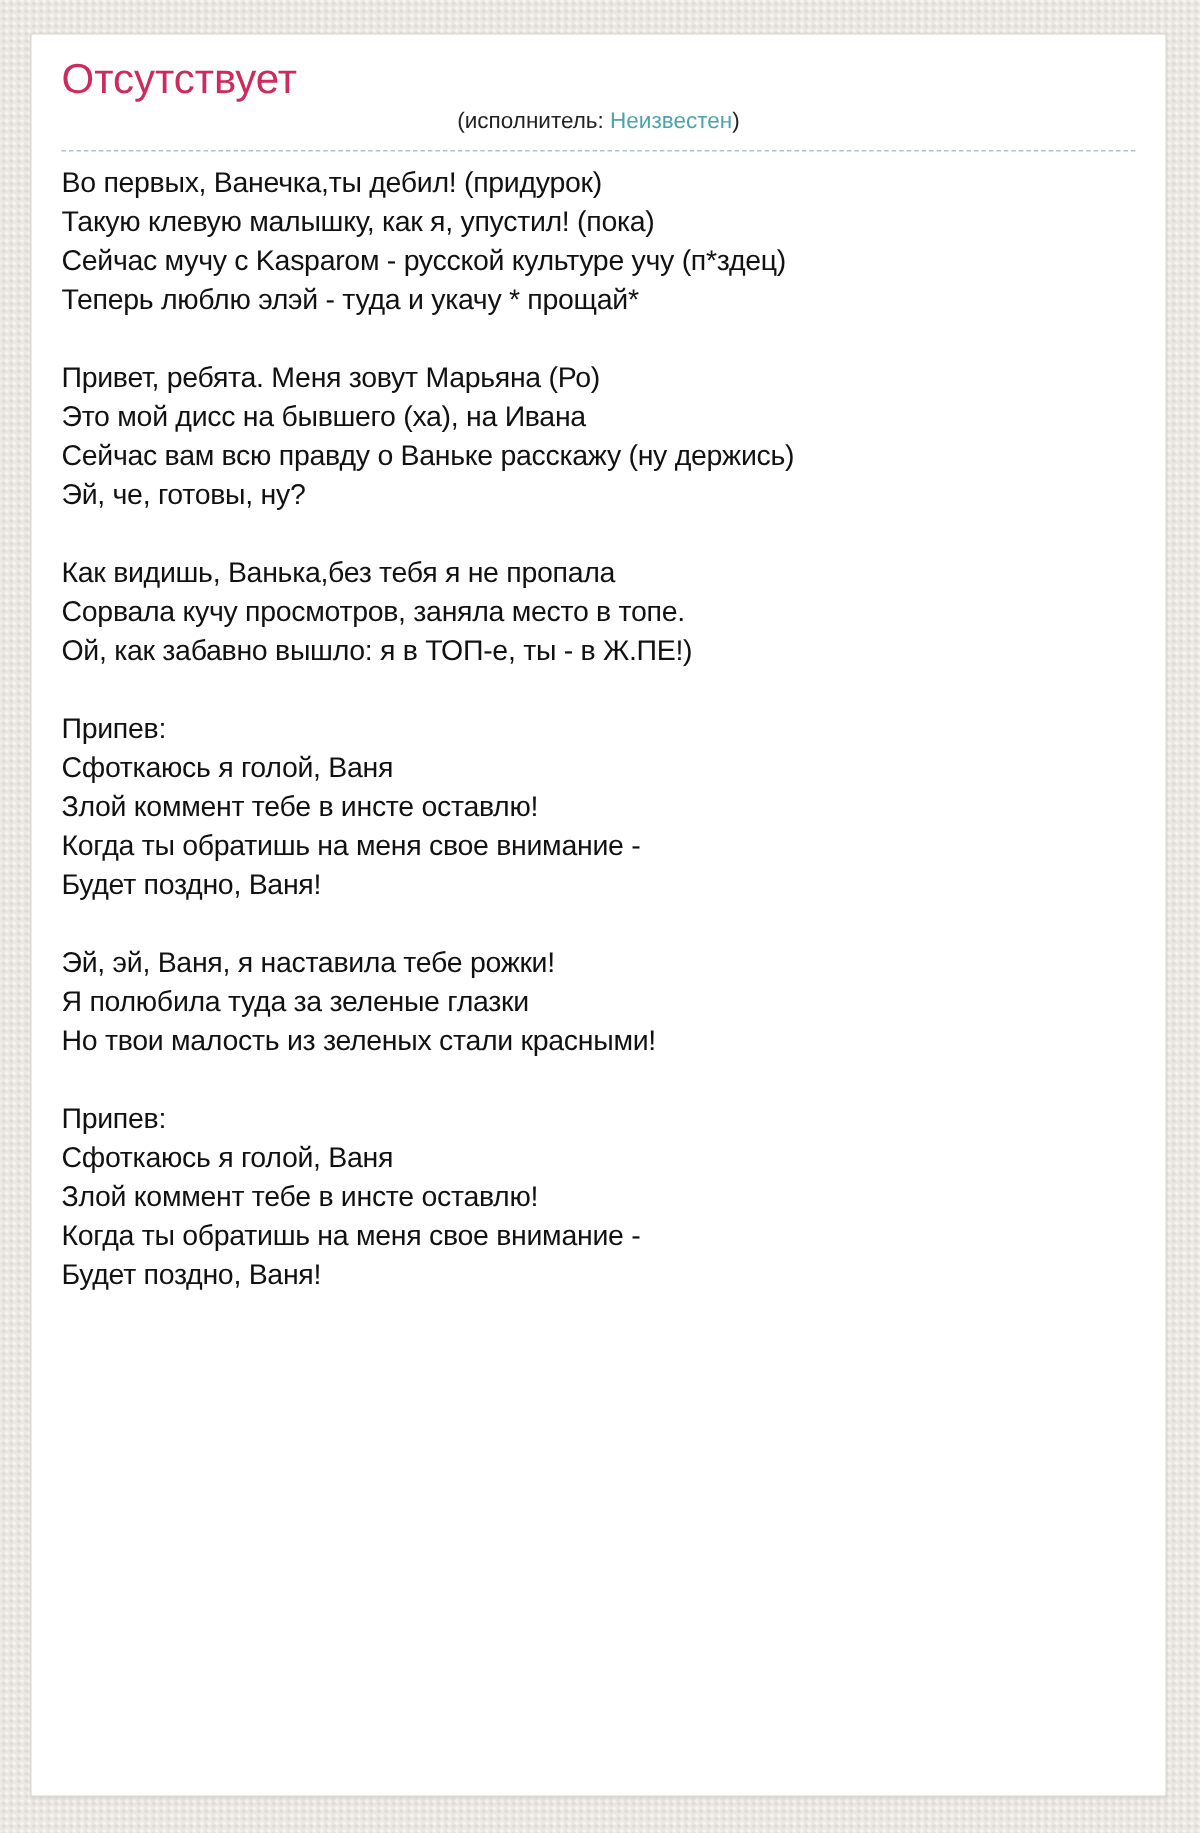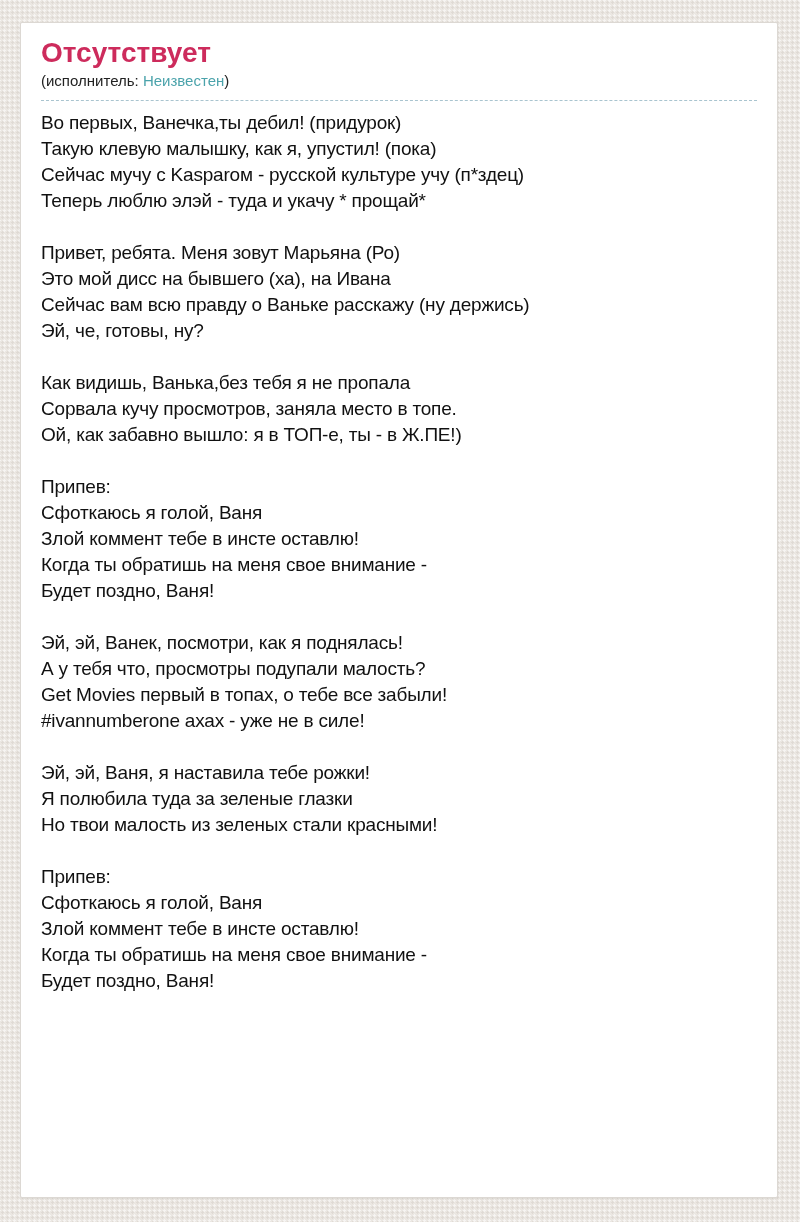--- a/index.html
+++ b/index.html
@@ -30,29 +30,30 @@
     background: #ffffff;
     border: 1px solid #dcd8d3;
     border-radius: 2px;
     box-shadow: 0 1px 3px rgba(0,0,0,0.07);
     padding: 14px 20px 0 20px;
   }
   .song-title {
     margin: 0;
     font-size: 28px;
     line-height: 32px;
-    font-weight: 700;
+    font-weight: 400;
     color: #cd2b5c;
   }
   .artist-line {
     font-size: 15px;
     line-height: 20px;
     color: #222222;
     padding: 2px 0 9px 0;
     border-bottom: 1px dashed #a9c4cf;
+    text-align: center;
   }
   .artist-link {
     color: #4ba3ab;
     text-decoration: none;
     cursor: pointer;
   }
   .lyrics {
     margin-top: 9px;
     font-size: 19px;
     line-height: 26px;
@@ -99,26 +100,20 @@
     </div>
 
     <div class="stanza">
       <div class="line">Припев:</div>
       <div class="line">Сфоткаюсь я голой, Ваня</div>
       <div class="line">Злой коммент тебе в инсте оставлю!</div>
       <div class="line">Когда ты обратишь на меня свое внимание -</div>
       <div class="line">Будет поздно, Ваня!</div>
     </div>
 
-    <div class="stanza">
-      <div class="line">Эй, эй, Ванек, посмотри, как я поднялась!</div>
-      <div class="line">А у тебя что, просмотры подупали малость?</div>
-      <div class="line">Get Movies первый в топах, о тебе все забыли!</div>
-      <div class="line">#ivannumberone ахах - уже не в силе!</div>
-    </div>
 
 
     <div class="stanza">
       <div class="line">Эй, эй, Ваня, я наставила тебе рожки!</div>
       <div class="line">Я полюбила туда за зеленые глазки</div>
       <div class="line">Но твои малость из зеленых стали красными!</div>
     </div>
 
     <div class="stanza">
       <div class="line">Припев:</div>

